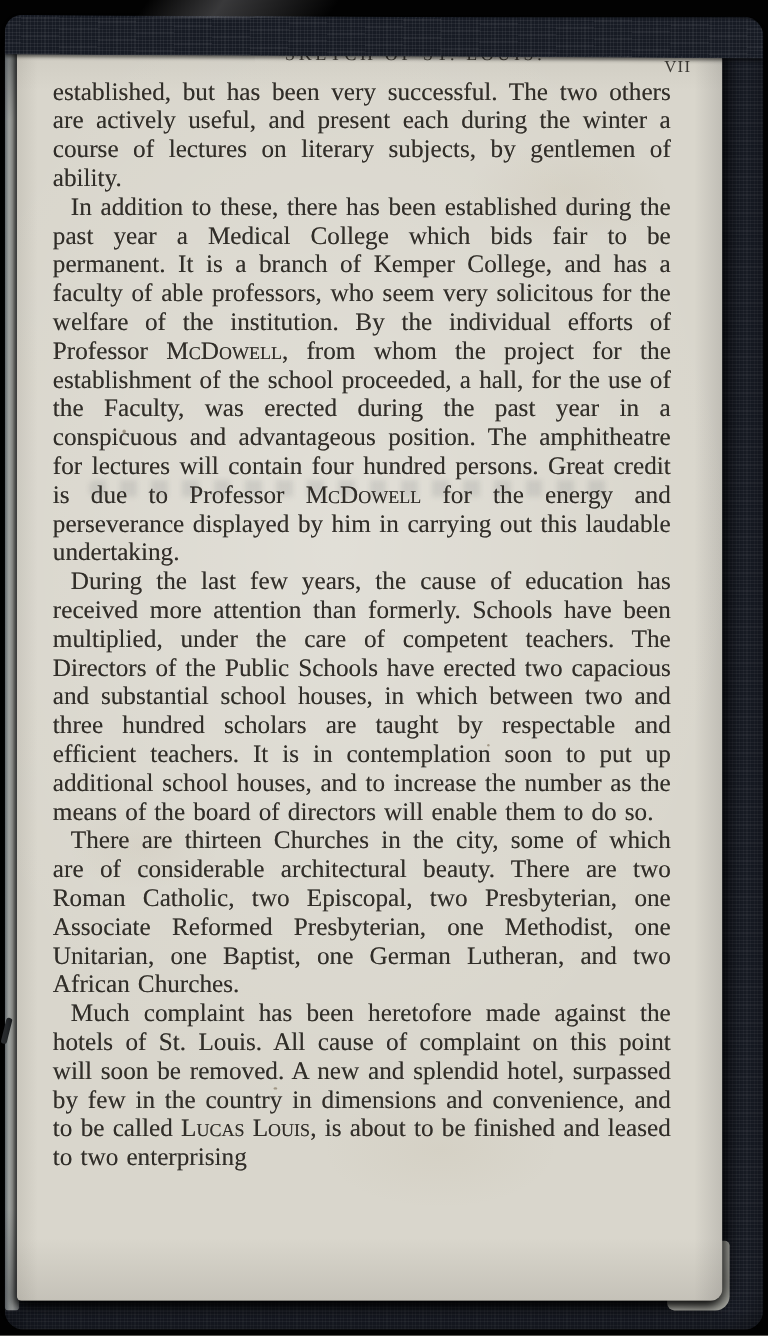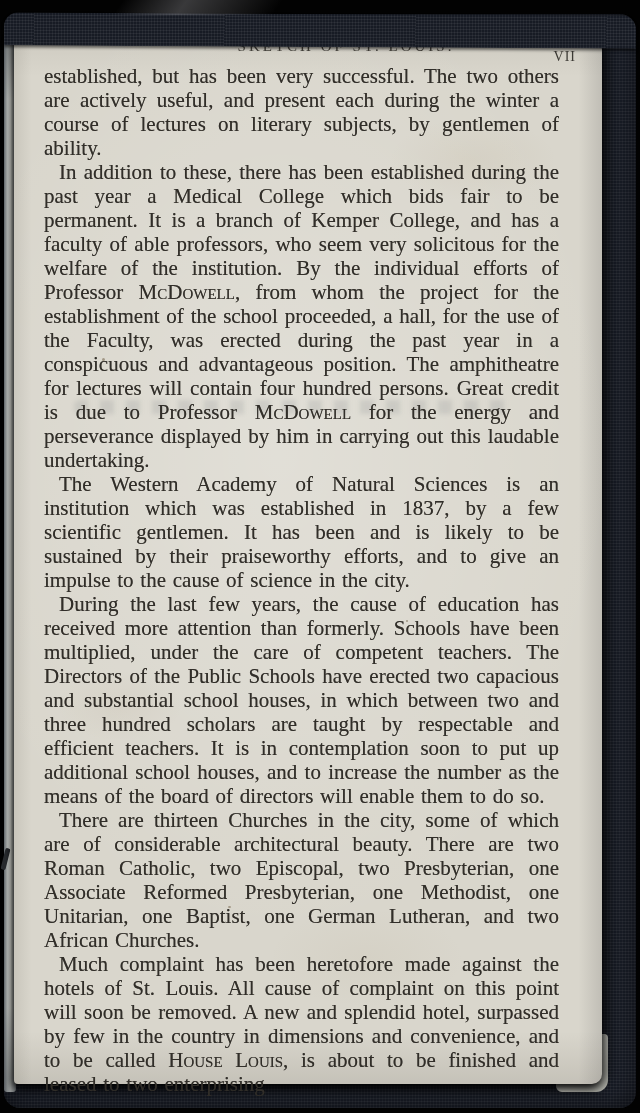--- a/index.html
+++ b/index.html
@@ -137,22 +137,21 @@
   <div class="running-header">SKETCH OF ST. LOUIS.</div>
   <div class="page-number">vii</div>
   <div class="ghost"></div>
   <div class="speck s1"></div>
   <div class="speck s2"></div>
   <div class="speck s3"></div>
   <div class="speck s4"></div>
   <div class="text-block">
       <p class="para no-indent">established, but has been very successful.  The two others are actively useful, and present each during the winter a course of lectures on literary subjects, by gentlemen of ability.</p>
       <p class="para">In addition to these, there has been established during the past year a Medical College which bids fair to be permanent.  It is a branch of Kemper College, and has a faculty of able professors, who seem very solicitous for the welfare of the institution.  By the individual efforts of Professor <span class="sc">McDowell</span>, from whom the project for the establishment of the school proceeded, a hall, for the use of the Faculty, was erected during the past year in a conspicuous and advantageous position.  The amphitheatre for lectures will contain four hundred persons.  Great credit is due to Professor <span class="sc">McDowell</span> for the energy and perseverance displayed by him in carrying out this laudable undertaking.</p>
-      <p class="para">The Western Academy of Natural Sciences is an institution which was established in 1837, by a few scientific gentlemen.  It has been and is likely to be sustained by their praiseworthy efforts, and to give an impulse to the cause of science in the city.</p>
       <p class="para">During the last few years, the cause of education has received more attention than formerly.  Schools have been multiplied, under the care of competent teachers.  The Directors of the Public Schools have erected two capacious and substantial school houses, in which between two and three hundred scholars are taught by respectable and efficient teachers.  It is in contemplation soon to put up additional school houses, and to increase the number as the means of the board of directors will enable them to do so.</p>
       <p class="para">There are thirteen Churches in the city, some of which are of considerable architectural beauty.  There are two Roman Catholic, two Episcopal, two Presbyterian, one Associate Reformed Presbyterian, one Methodist, one Unitarian, one Baptist, one German Lutheran, and two African Churches.</p>
-      <p class="para">Much complaint has been heretofore made against the hotels of St. Louis.  All cause of complaint on this point will soon be removed.  A new and splendid hotel, surpassed by few in the country in dimensions and convenience, and to be called <span class="sc">House</span> <span class="sc">Louis</span>, is about to be finished and leased to two enterprising</p>
+      <p class="para">Much complaint has been heretofore made against the hotels of St. Louis.  All cause of complaint on this point will soon be removed.  A new and splendid hotel, surpassed by few in the country in dimensions and convenience, and to be called <span class="sc">Lucas</span> <span class="sc">Louis</span>, is about to be finished and leased to two enterprising</p>
     </div>
 </div>
 
 <div class="binding-top"></div>
 
 <div class="glare"></div>
 
 </body></html>

